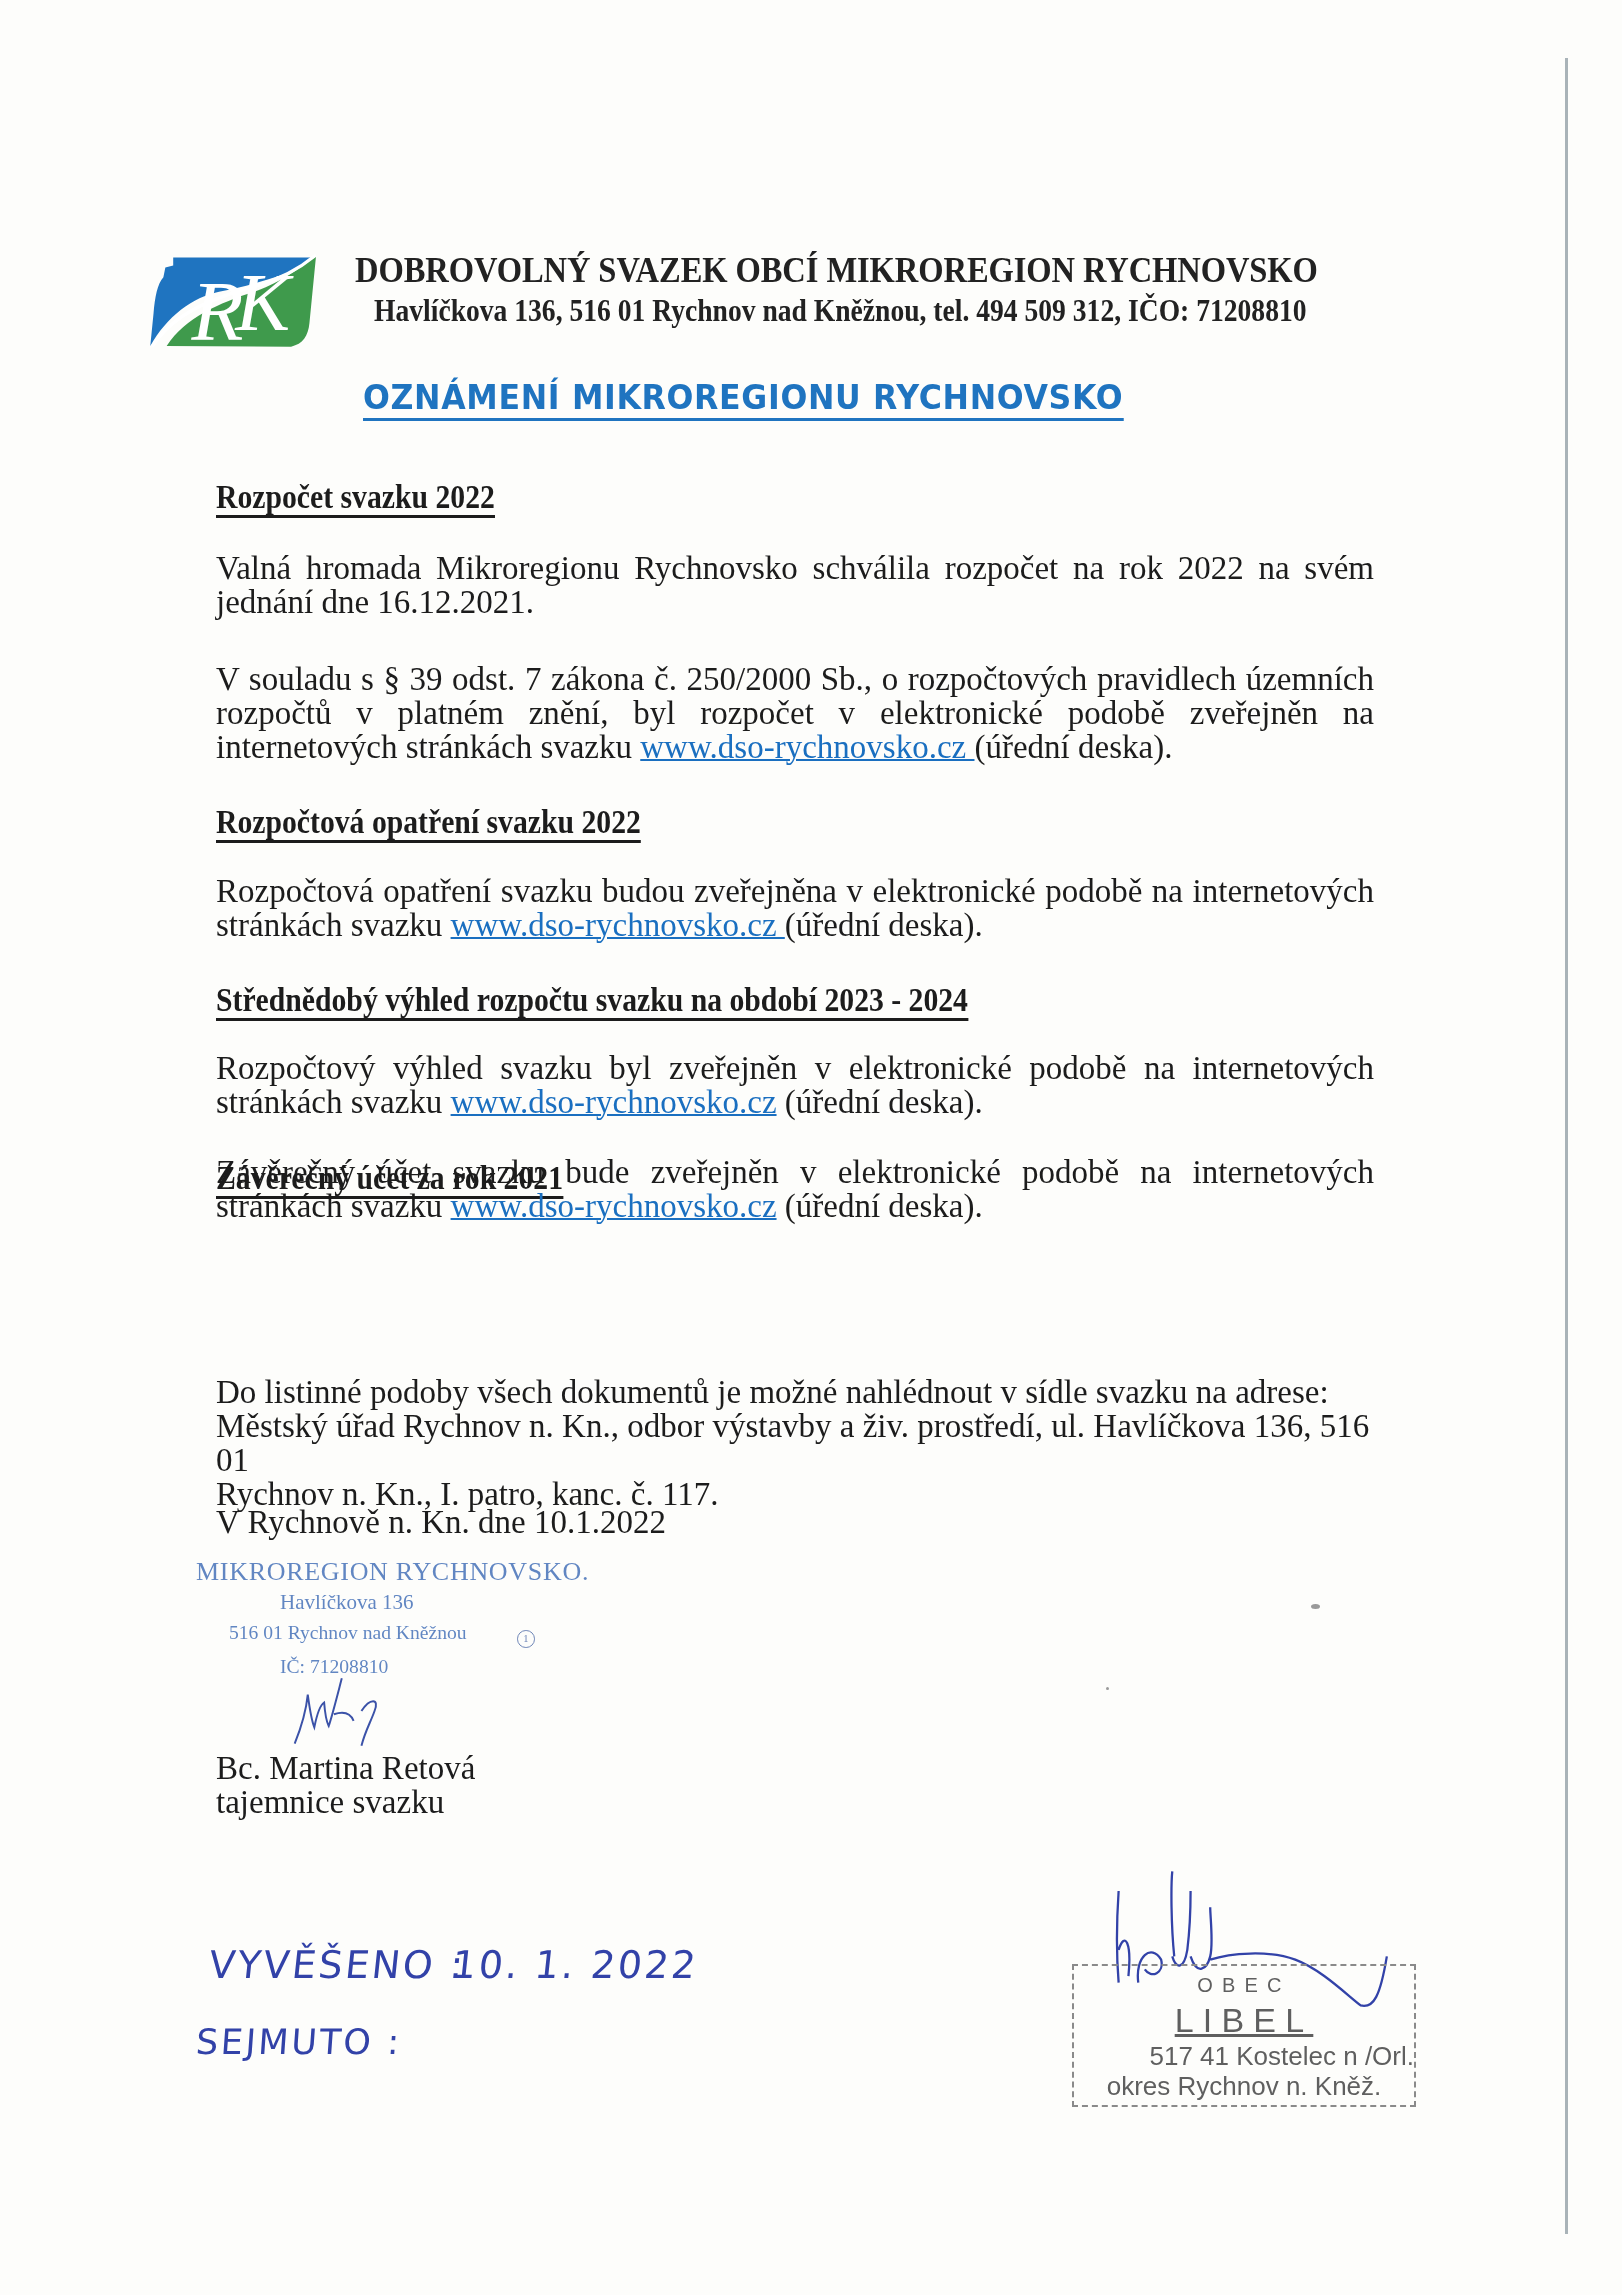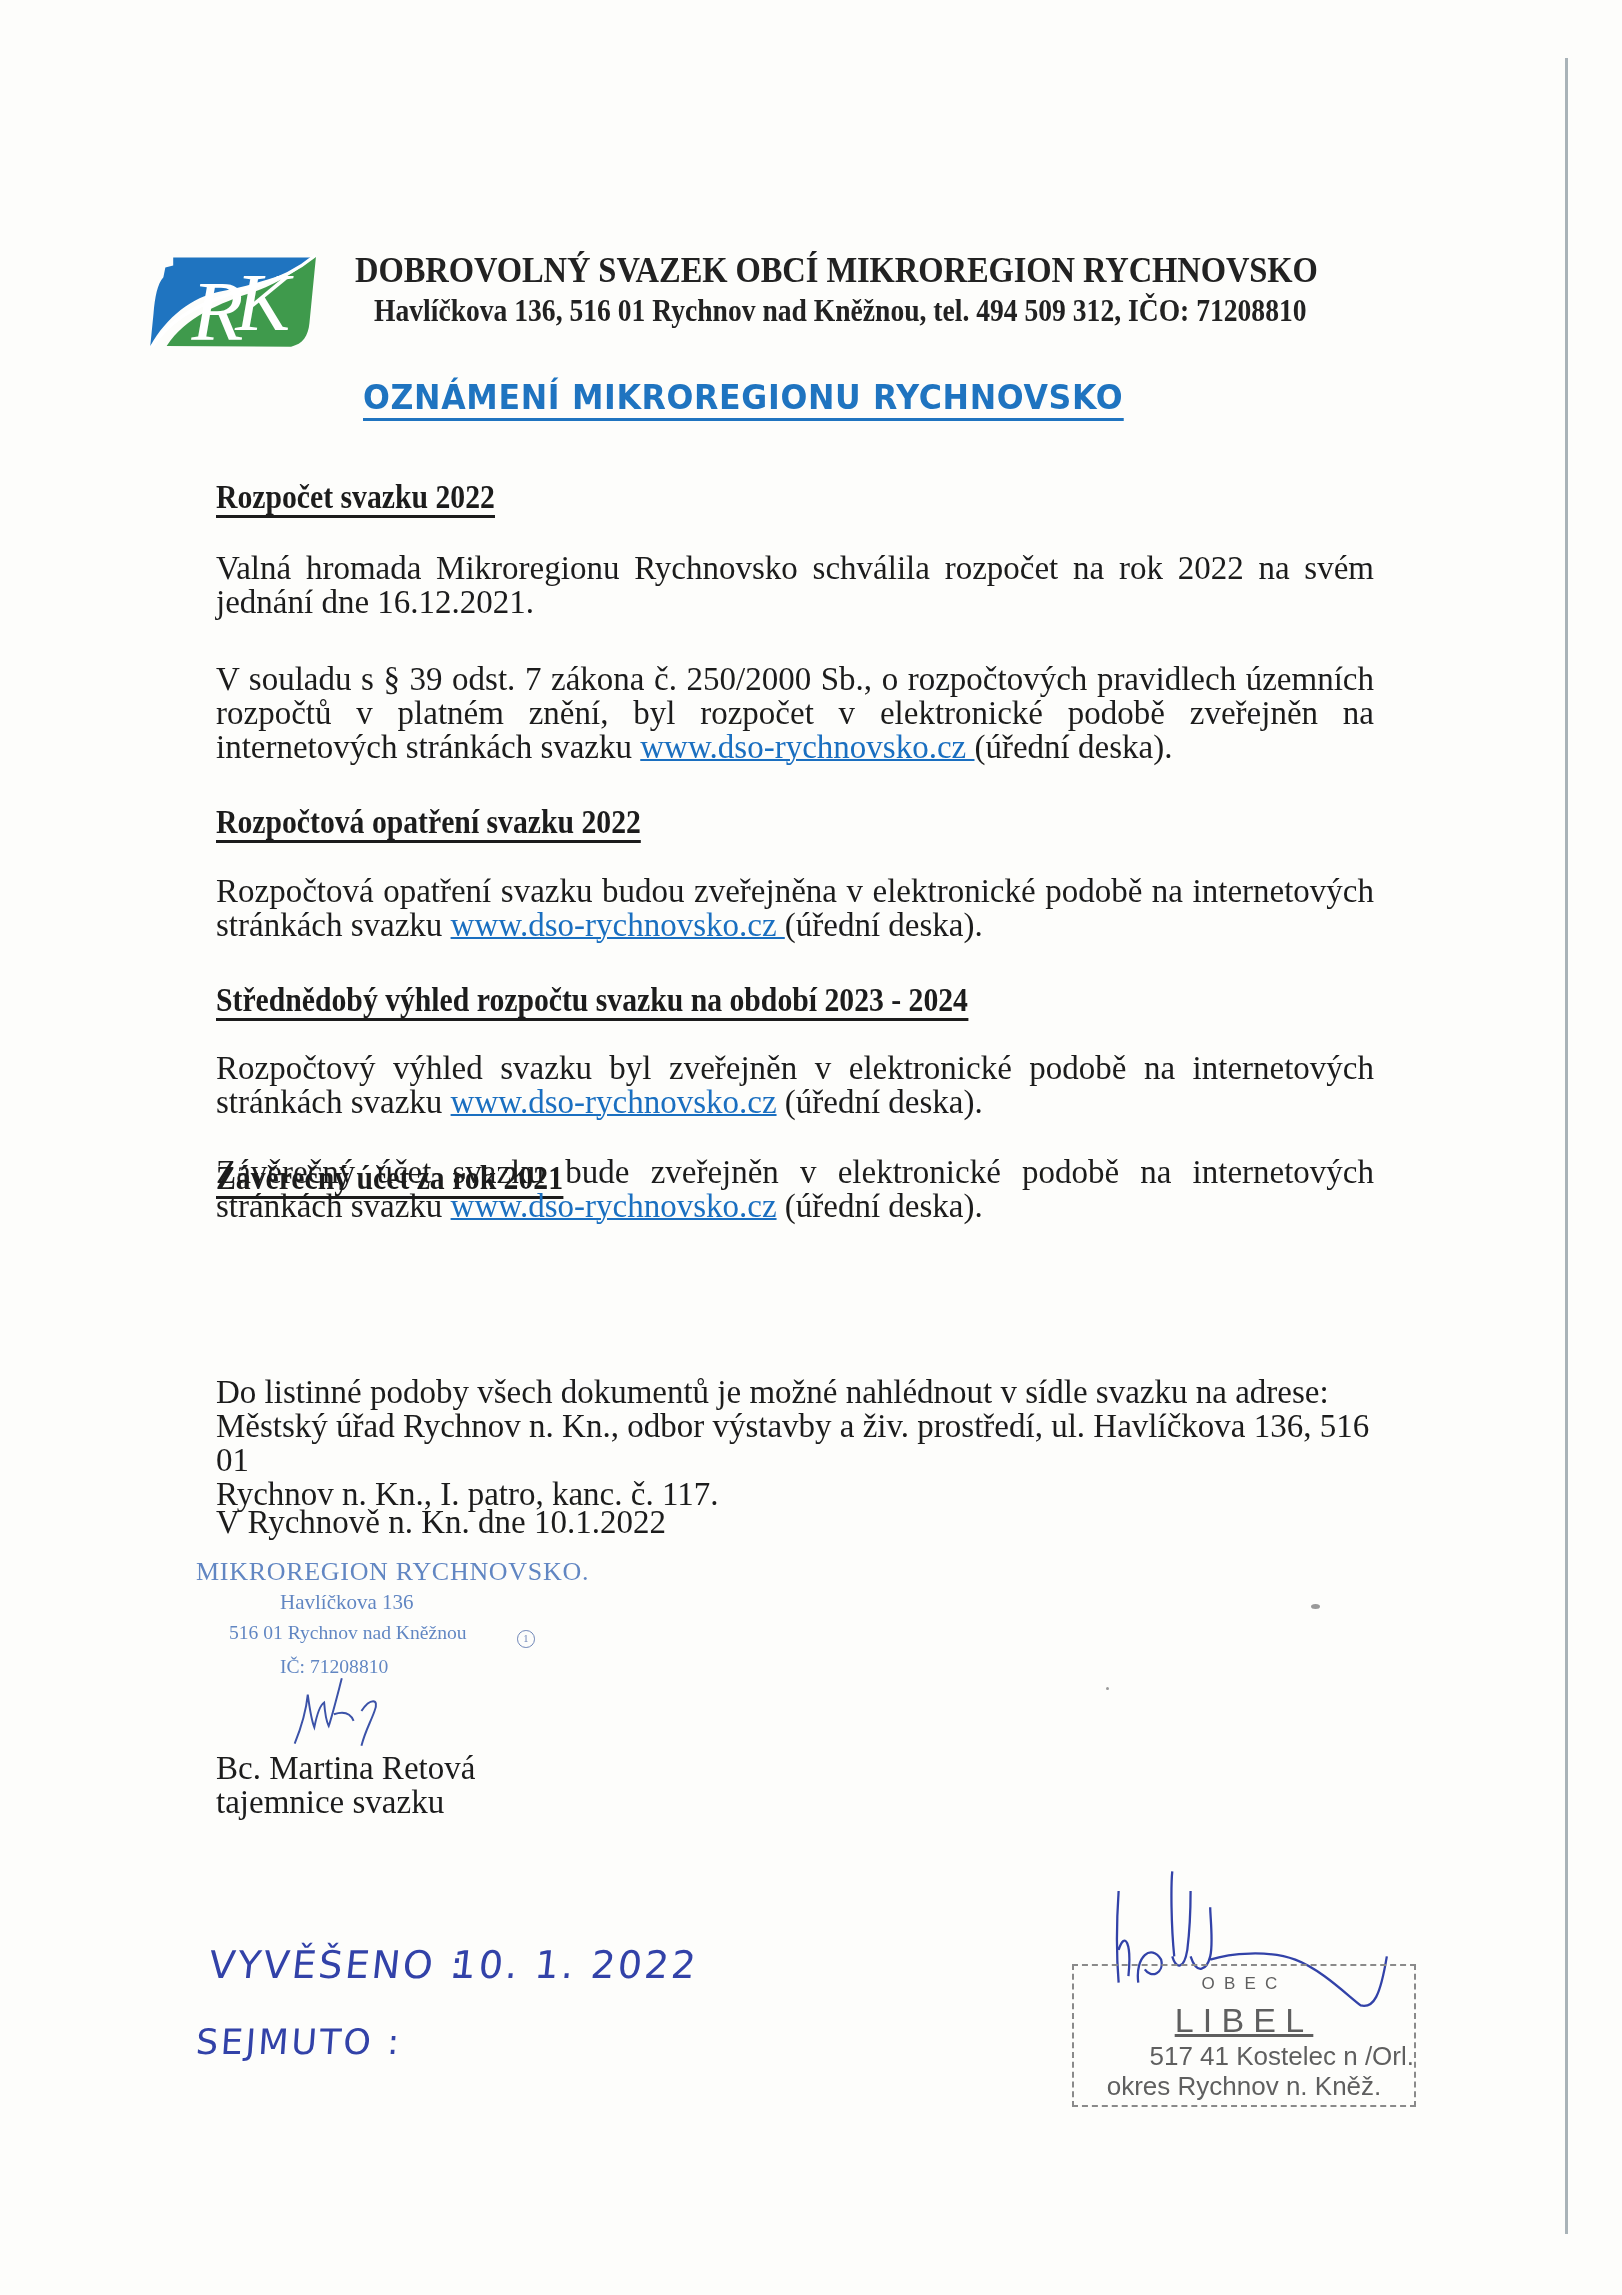--- a/index.html
+++ b/index.html
@@ -88,21 +88,21 @@
   .hand-posted-label { left: 209px; top: 1943px; font-size: 38px; transform: skewX(-6deg); }
   .hand-posted-date { left: 357px; top: 1943px; font-size: 38px; transform: skewX(-6deg); }
   .hand-removed-label { left: 196px; top: 2022px; font-size: 35px; transform: skewX(-4deg); }
 
   
   .obec-stamp {
     position: absolute; left: 1072px; top: 1964px; width: 340px; height: 139px;
     border: 2px dashed #8a8a8a; color: #5f5f5f;
     font-family: "Liberation Sans", sans-serif; text-align: center;
   }
-  .obec-l1 { position: absolute; left: 0; right: 0; top: 7.9px; font-size: 17px; letter-spacing: 9.2px; }
+  .obec-l1 { position: absolute; left: 0; right: 0; top: 7.9px; font-size: 20px; letter-spacing: 9.2px; }
   .obec-l2 { position: absolute; left: 0; right: 0; top: 35px; font-size: 34px; letter-spacing: 9.2px; text-decoration: underline; }
   .obec-l3 { position: absolute; left: 0; right: 0; top: 75px; font-size: 26px; text-align: right; }
   .obec-l4 { position: absolute; left: 0; right: 0; top: 105px; font-size: 26px; }
   .sig2 { position: absolute; left: 1099px; top: 1845px; width: 314px; height: 177px; }
 
   .speck { position: absolute; background: #9a9a9a; border-radius: 50%; }
 </style>
 </head>
 <body>
 

